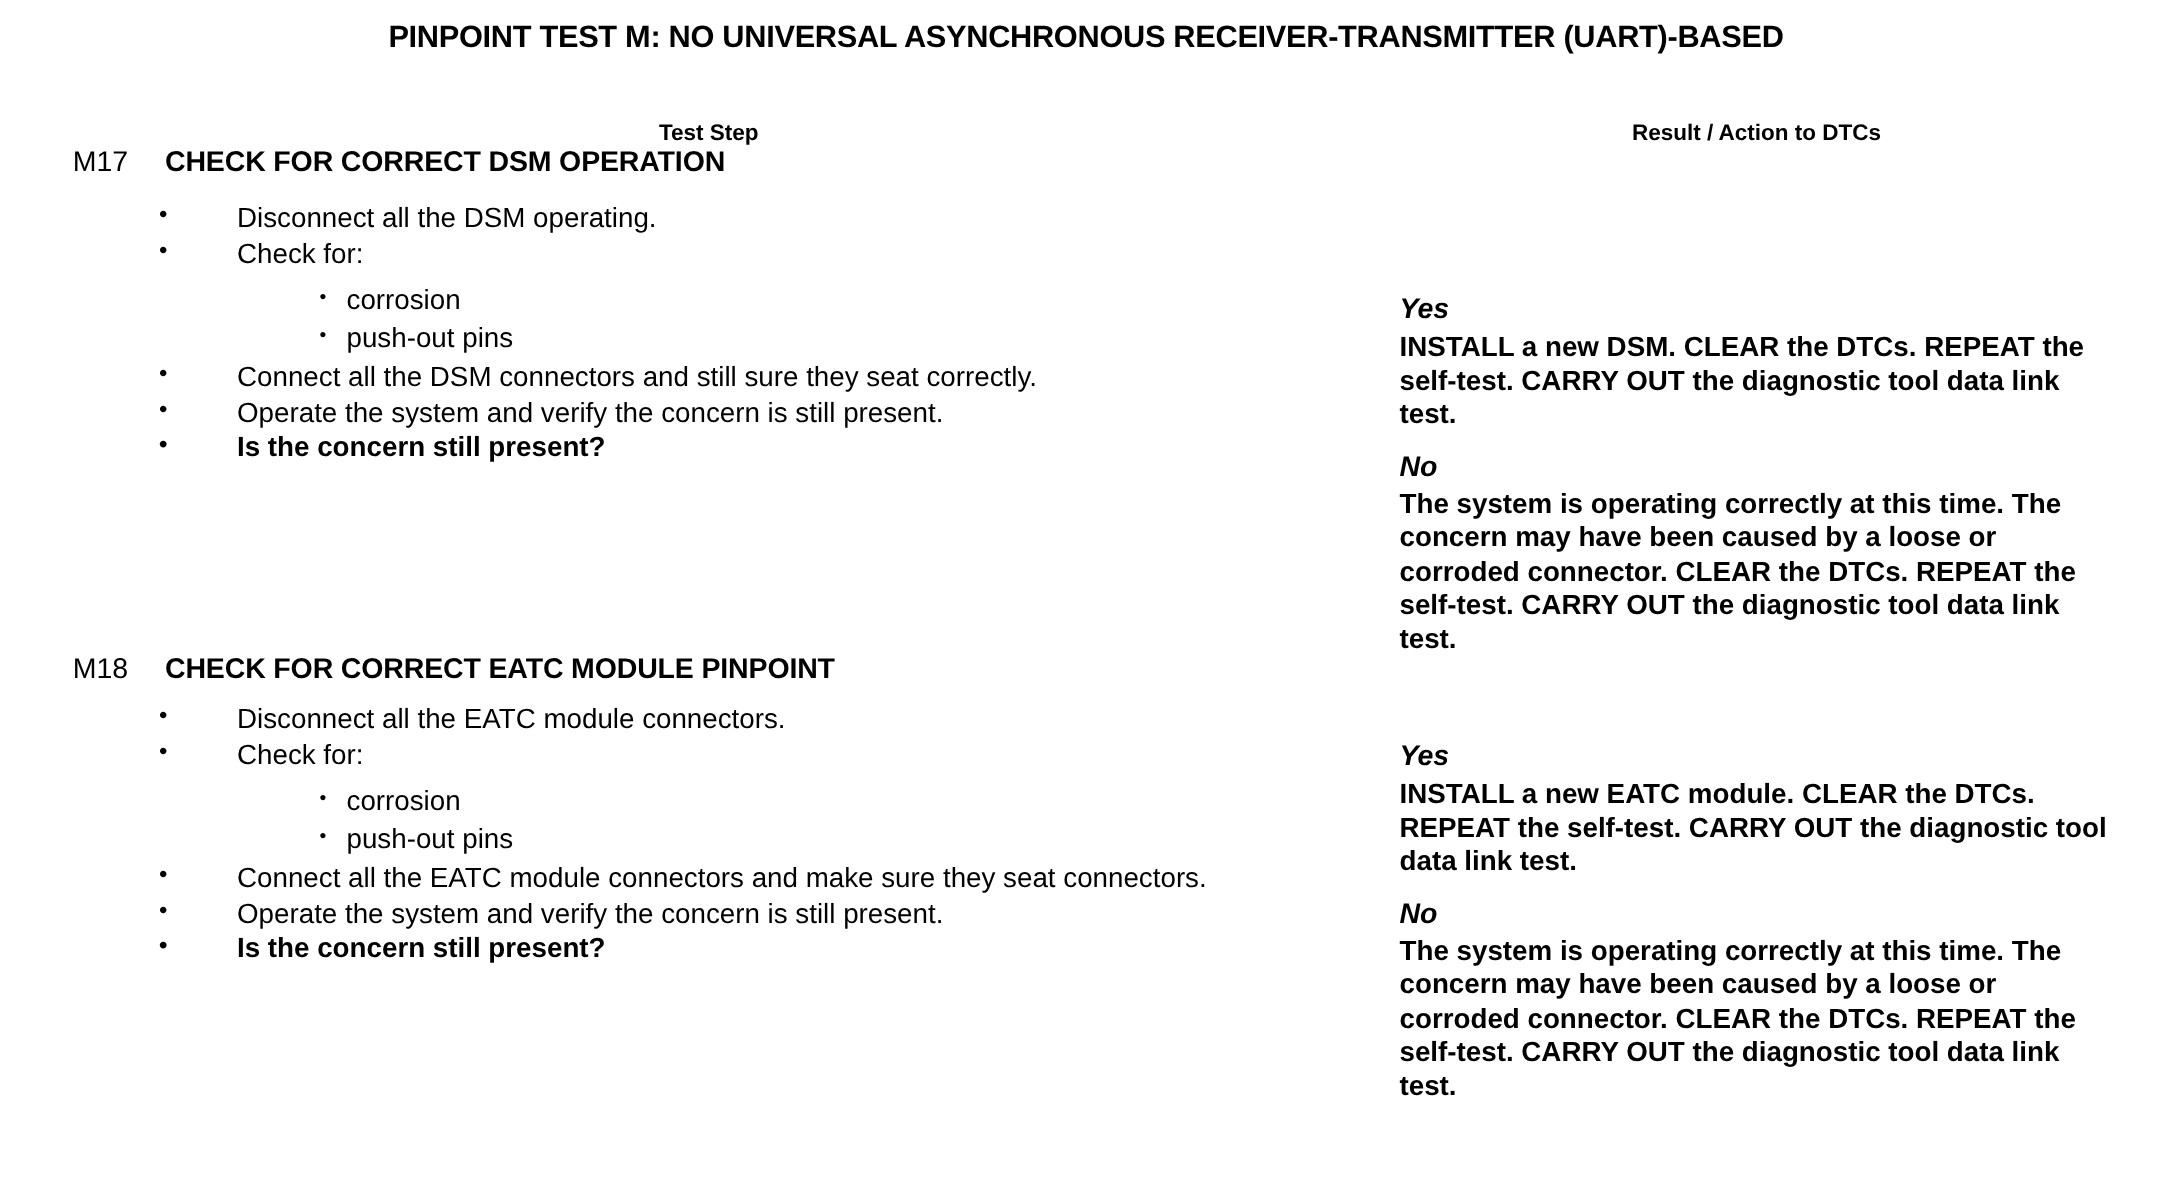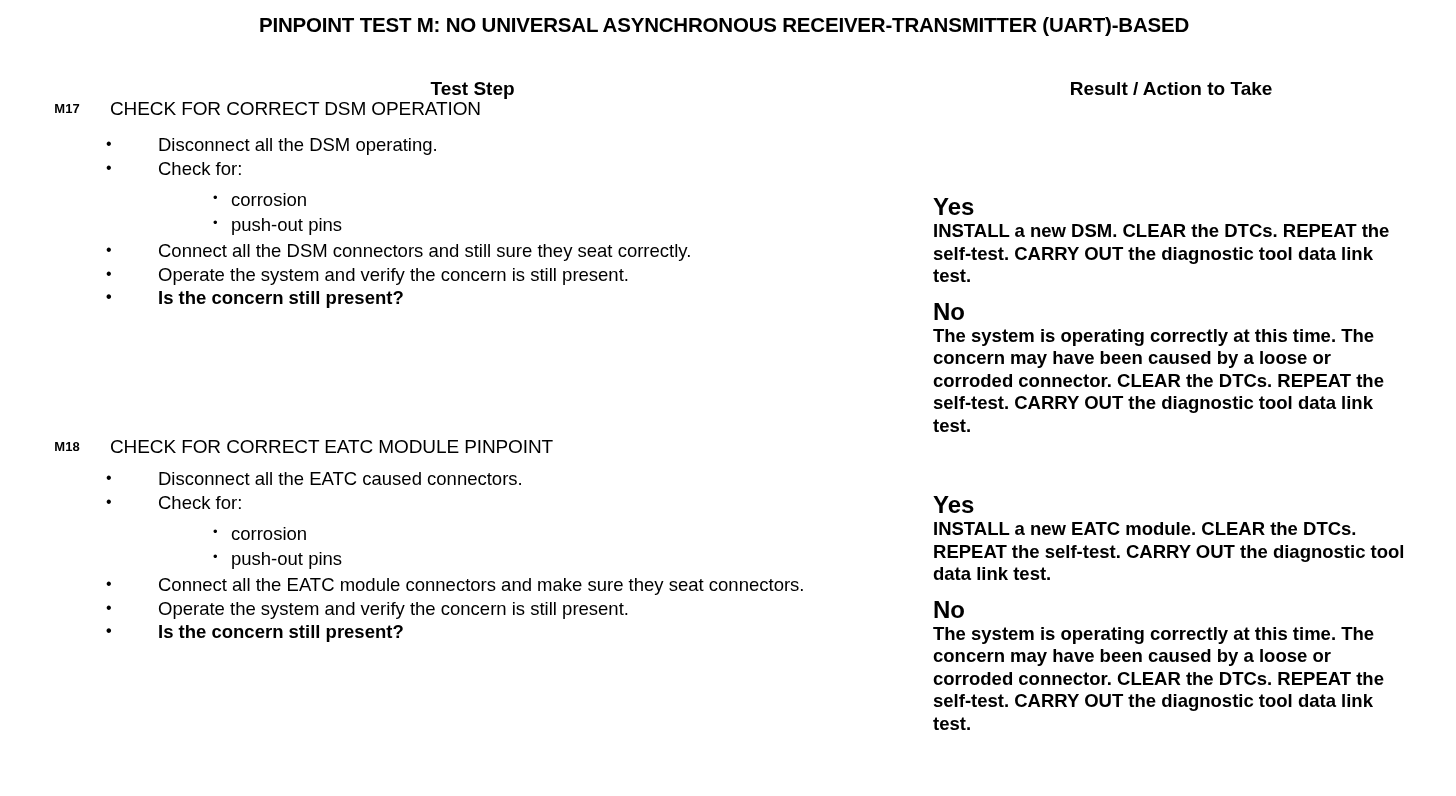--- a/index.html
+++ b/index.html
@@ -59,35 +59,35 @@
 
   
   col.c-id   { width: 86px; }
   col.c-step { width: 811px; }
   col.c-res  { width: 500px; }
 
   
   .hdr-cell {
     text-align: center;
     font-weight: bold;
+    font-size: 15px;
+    line-height: 20px;
+    padding: 8px 0 9px 0;
+  }
+
+  
+  .idcell {
+    text-align: center;
+    font-weight: normal;
     font-size: 19px;
     line-height: 20px;
-    padding: 8px 0 9px 0;
-  }
-
-  
-  .idcell {
-    text-align: center;
-    font-weight: bold;
-    font-size: 13px;
-    line-height: 20px;
     padding: 6px 0 6px 0;
   }
   .titlecell {
-    font-weight: normal;
+    font-weight: bold;
     font-size: 19px;
     line-height: 20px;
     padding: 6px 0 6px 10px;
     letter-spacing: -0.1px;
   }
 
   
   .stepcell {
     padding: 10px 12px 10px 0;
     font-size: 18.5px;
@@ -132,23 +132,24 @@
 
   
   .rescell {
     padding: 0 8px 0 12px;
     font-size: 18.5px;
     line-height: 22.5px;
   }
   .res-inner { padding-top: 0; }
   .res-label {
     font-weight: bold;
-    font-size: 24px;
+    font-size: 19px;
     line-height: 24px;
     margin: 0 0 1px 0;
+    font-style: italic;
   }
   .res-text {
     margin: 0 0 12px 0;
     font-weight: bold;
   }
   .res-text.last { margin-bottom: 0; }
 
   
   .res-pad-m17 { padding-top: 96px; }
   .res-pad-m18 { padding-top: 56px; }
@@ -165,21 +166,21 @@
   <table class="pp-table">
     <colgroup>
       <col class="c-id">
       <col class="c-step">
       <col class="c-res">
     </colgroup>
     <tbody>
 
       <tr>
         <td class="hdr-cell b-top b-left b-thin-bottom" colspan="2">Test Step</td>
-        <td class="hdr-cell b-top b-left b-right b-thin-bottom">Result / Action to Take</td>
+        <td class="hdr-cell b-top b-left b-right b-thin-bottom">Result / Action to DTCs</td>
       </tr>
 
       <tr>
         <td class="idcell b-left b-thin-bottom">M17</td>
         <td class="titlecell b-left b-thin-bottom">CHECK FOR CORRECT DSM OPERATION</td>
         <td class="b-left b-right" rowspan="2">
           <div class="rescell res-pad-m17">
             <div class="res-inner">
               <div class="res-label">Yes</div>
               <div class="res-text">INSTALL a new DSM. CLEAR the DTCs. REPEAT the self-test. CARRY OUT the diagnostic tool data link test.</div>
@@ -218,21 +219,21 @@
               <div class="res-label">No</div>
               <div class="res-text last">The system is operating correctly at this time. The concern may have been caused by a loose or corroded connector. CLEAR the DTCs. REPEAT the self-test. CARRY OUT the diagnostic tool data link test.</div>
             </div>
           </div>
         </td>
       </tr>
 
       <tr>
         <td class="stepcell b-left b-bottom" colspan="2">
           <ul class="bullets">
-            <li><span>Disconnect all the EATC caused connectors.</span></li>
+            <li><span>Disconnect all the EATC module connectors.</span></li>
             <li><span>Check for:</span>
               <ul class="subbullets">
                 <li>corrosion</li>
                 <li>push-out pins</li>
               </ul>
             </li>
             <li><span>Connect all the EATC module connectors and make sure they seat connectors.</span></li>
             <li><span>Operate the system and verify the concern is still present.</span></li>
             <li class="bold-q"><span>Is the concern still present?</span></li>
           </ul>

